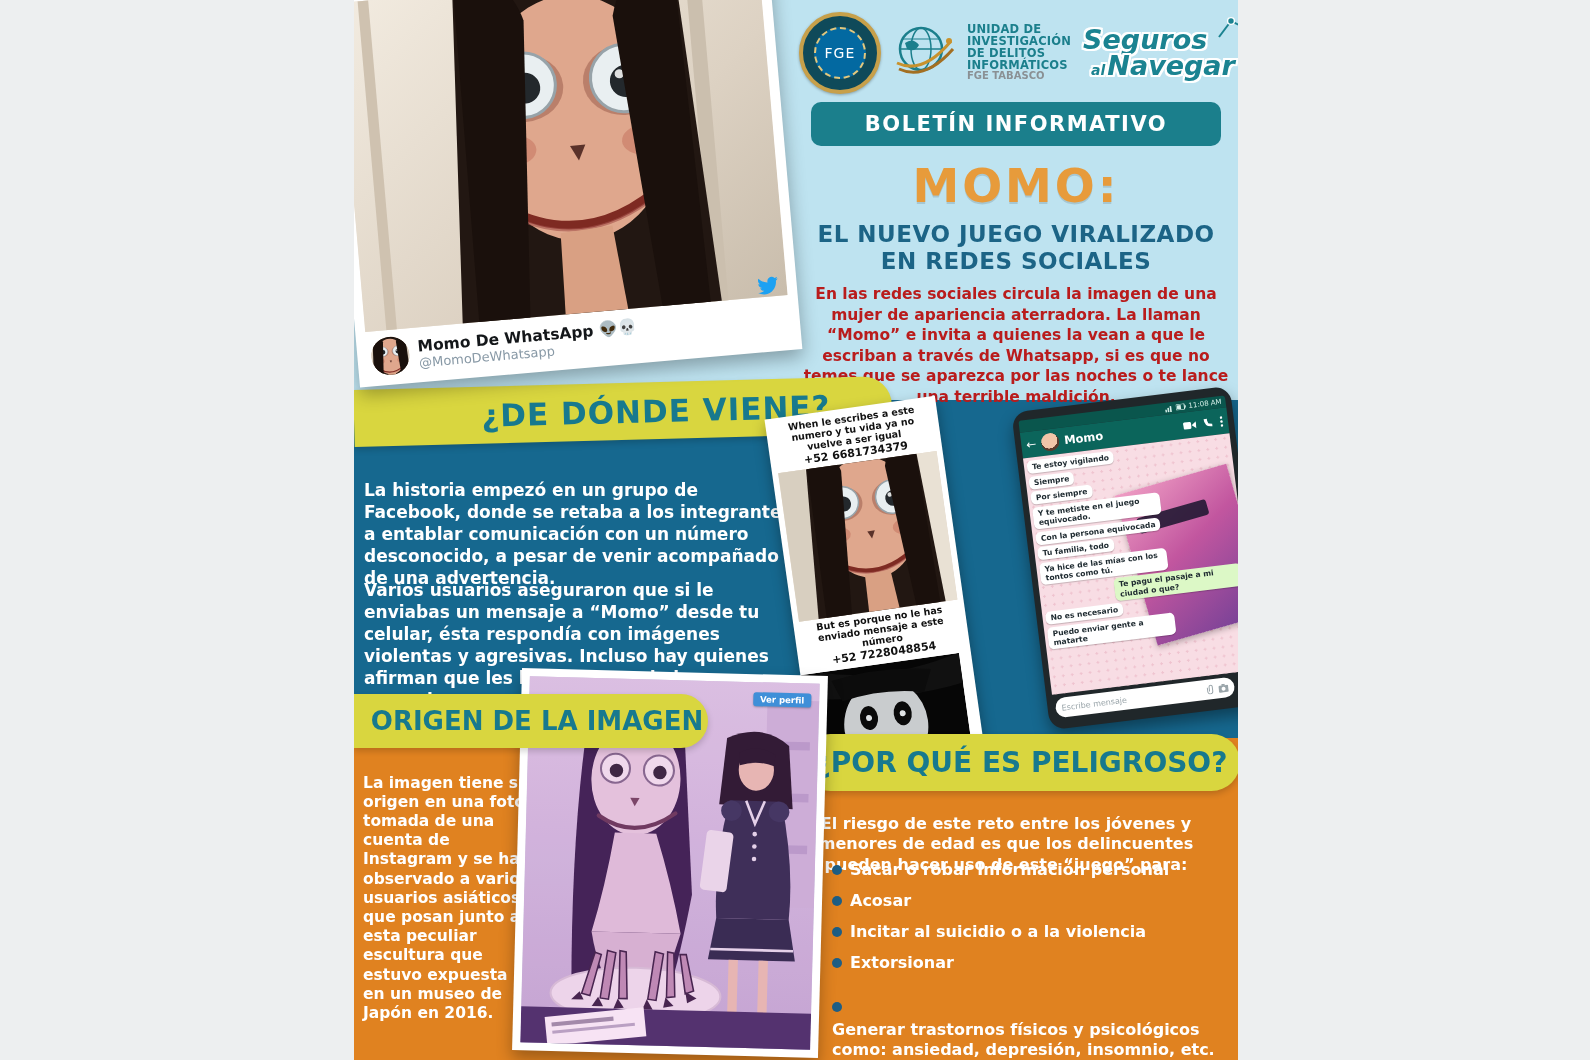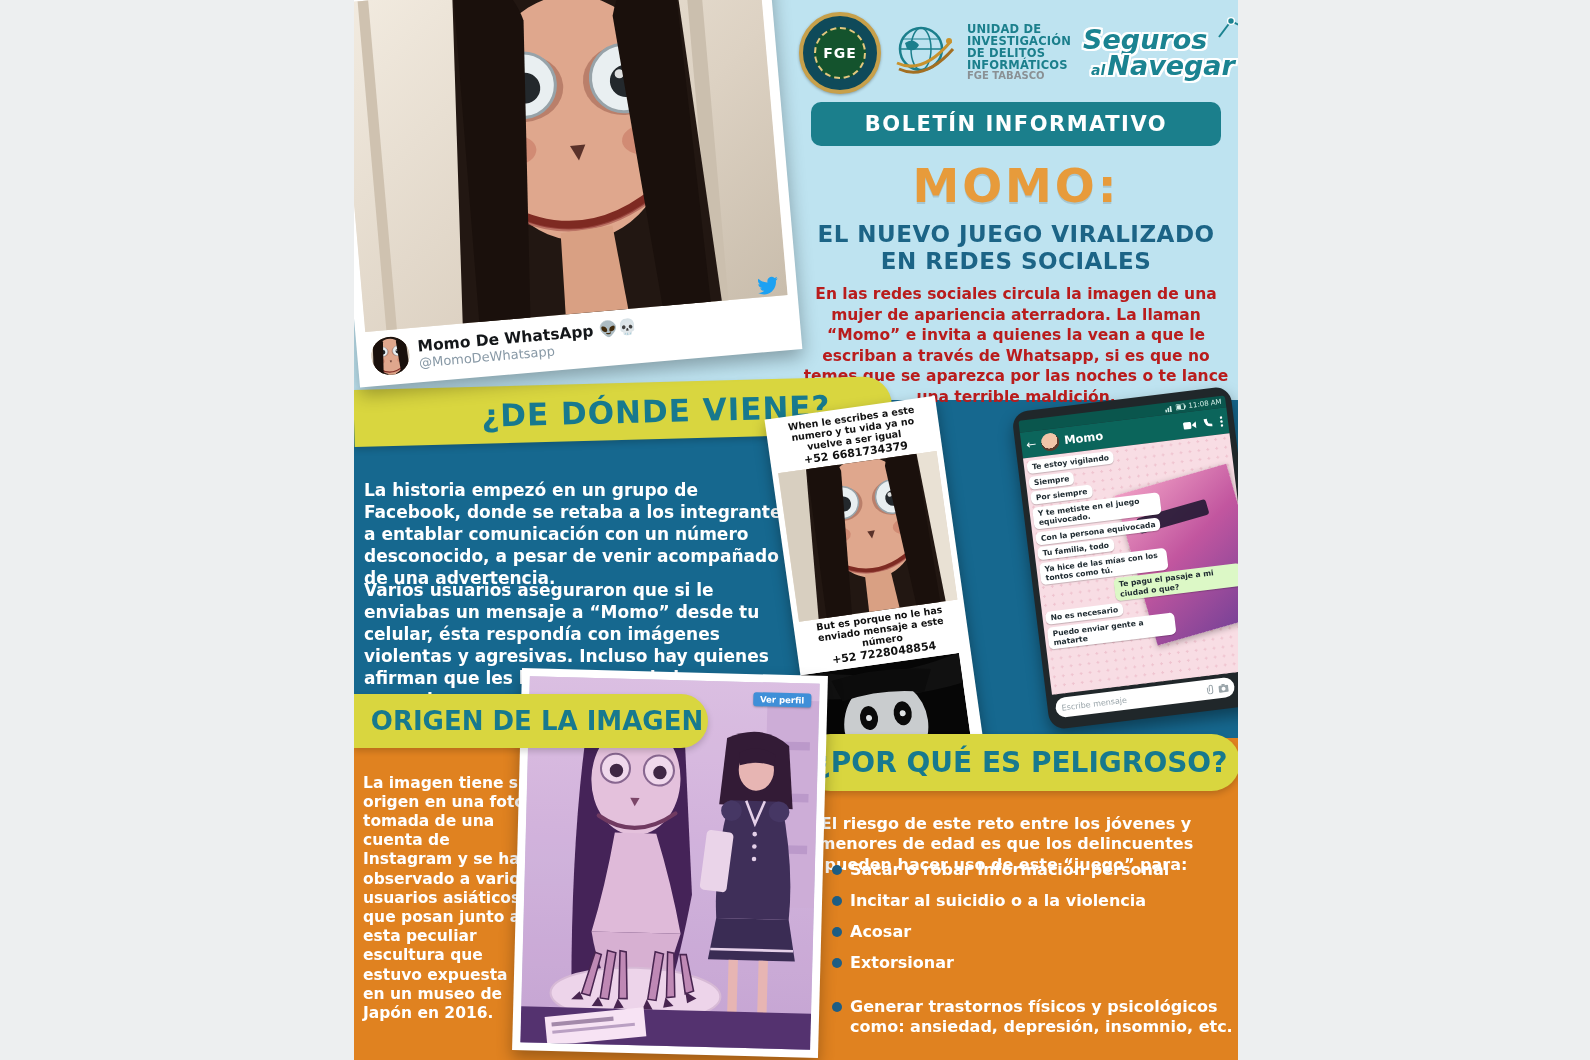--- a/index.html
+++ b/index.html
@@ -11,22 +11,22 @@
   .sec{position:absolute;left:0;width:884px;}
   .sec-top{top:0;height:400px;background:#bee3f0;}
   .sec-mid{top:400px;height:338px;background:#16688f;}
   .sec-bottom{top:738px;height:322px;background:#e08220;}
 
   
   .right-col{position:absolute;left:444px;top:10px;width:436px;}
   .logo-row{display:flex;align-items:center;justify-content:center;gap:12px;height:86px;}
   .seal{width:74px;height:74px;border-radius:50%;background:#0f4a5a;border:4px solid #c7a04a;
         display:flex;align-items:center;justify-content:center;flex:none;box-shadow:0 1px 3px rgba(0,0,0,.3);}
-  .seal-inner{width:48px;height:48px;border-radius:50%;background:#14532d;border:2px dashed #e3c87e;
-        display:flex;align-items:center;justify-content:center;color:#fff;font-weight:bold;font-size:14px;letter-spacing:1px;}
+  .seal-inner{width:48px;height:48px;border-radius:50%;background:#0369a1;border:2px dashed #e3c87e;
+        display:flex;align-items:center;justify-content:center;color:#fff;font-weight:normal;font-size:14px;letter-spacing:1px;}
   .unit-block{display:flex;gap:12px;}
   .unit-text{line-height:1.05;}
   .unit-text .l{font-size:11.5px;font-weight:bold;color:#1b7f8c;letter-spacing:.2px;}
   .unit-text .s{font-size:10px;color:#8a9094;margin-top:0;font-weight:bold;}
   .brand{position:relative;width:150px;color:#1b8391;font-weight:bold;line-height:.95;
          text-shadow:-2px -2px 0 #fff,2px -2px 0 #fff,-2px 2px 0 #fff,2px 2px 0 #fff,0 2px 0 #fff,0 -2px 0 #fff,2px 0 0 #fff,-2px 0 0 #fff;}
   .brand .b1{font-size:27px;font-style:italic;}
   .brand .b2{font-size:27px;font-style:italic;margin-left:8px;}
   .brand .al{font-size:14px;margin-right:2px;}
   .brand svg{position:absolute;right:-14px;top:-14px;}
@@ -103,21 +103,21 @@
                font-size:15.5px;line-height:1.24;}
   .museum-card{position:absolute;left:163px;top:672px;width:290px;background:#fff;z-index:4;
                transform:rotate(1.5deg);box-shadow:0 8px 16px rgba(0,0,0,.3);padding:8px;}
   .museum-photo{width:100%;height:366px;display:block;background:#cfc3de;}
   .ver-btn{position:absolute;top:18px;right:16px;background:#3f8fd8;color:#fff;font-size:8.5px;font-weight:bold;
            padding:2px 7px;border-radius:3px;box-shadow:0 1px 2px rgba(0,0,0,.25);}
   .danger-intro{position:absolute;left:436px;top:60px;width:432px;text-align:center;color:#fff;
                 font-weight:bold;font-size:16px;line-height:1.28;}
   .bullets{position:absolute;left:478px;top:122px;width:402px;display:flex;flex-direction:column;gap:11px;}
   .bullet{display:flex;gap:8px;align-items:flex-start;}
-  .bullet.gap-top{margin-top:13px;}
+  .bullet.gap-top{margin-top:13px;flex-direction:column;}
   .dot{width:10px;height:10px;border-radius:50%;background:#1d5e85;flex:none;margin-top:5px;}
   .bullet span{color:#fff;font-weight:bold;font-size:16px;line-height:1.25;}
 </style>
 </head>
 <body>
 
 <svg width="0" height="0" style="position:absolute" aria-hidden="true">
   <defs>
     <g id="momo-face">
       <path d="M28,8 Q100,-18 172,8 L186,260 L14,260 Z" fill="#221712"></path>
@@ -153,25 +153,25 @@
   <div class="sec sec-bottom">
     <p class="origin-text">La imagen tiene su origen en una foto tomada de una cuenta de Instagram y se ha observado a varios usuarios asiáticos que posan junto a esta peculiar escultura que estuvo expuesta en un museo de Japón en 2016.</p>
     <p class="danger-intro">El riesgo de este reto entre los jóvenes y menores de edad es que los delincuentes pueden hacer uso de este “juego” para:</p>
     <div class="bullets">
       <div class="bullet">
         <span class="dot"></span>
         <span>Sacar o robar Información personal</span>
       </div>
       <div class="bullet">
         <span class="dot"></span>
-        <span>Incitar al suicidio o a la violencia</span>
+        <span>Acosar</span>
       </div>
       <div class="bullet">
         <span class="dot"></span>
-        <span>Acosar</span>
+        <span>Incitar al suicidio o a la violencia</span>
       </div>
       <div class="bullet">
         <span class="dot"></span>
         <span>Extorsionar</span>
       </div>
       <div class="bullet gap-top">
         <span class="dot"></span>
         <span>Generar trastornos físicos y psicológicos como: ansiedad, depresión, insomnio, etc.</span>
       </div>
     </div>

